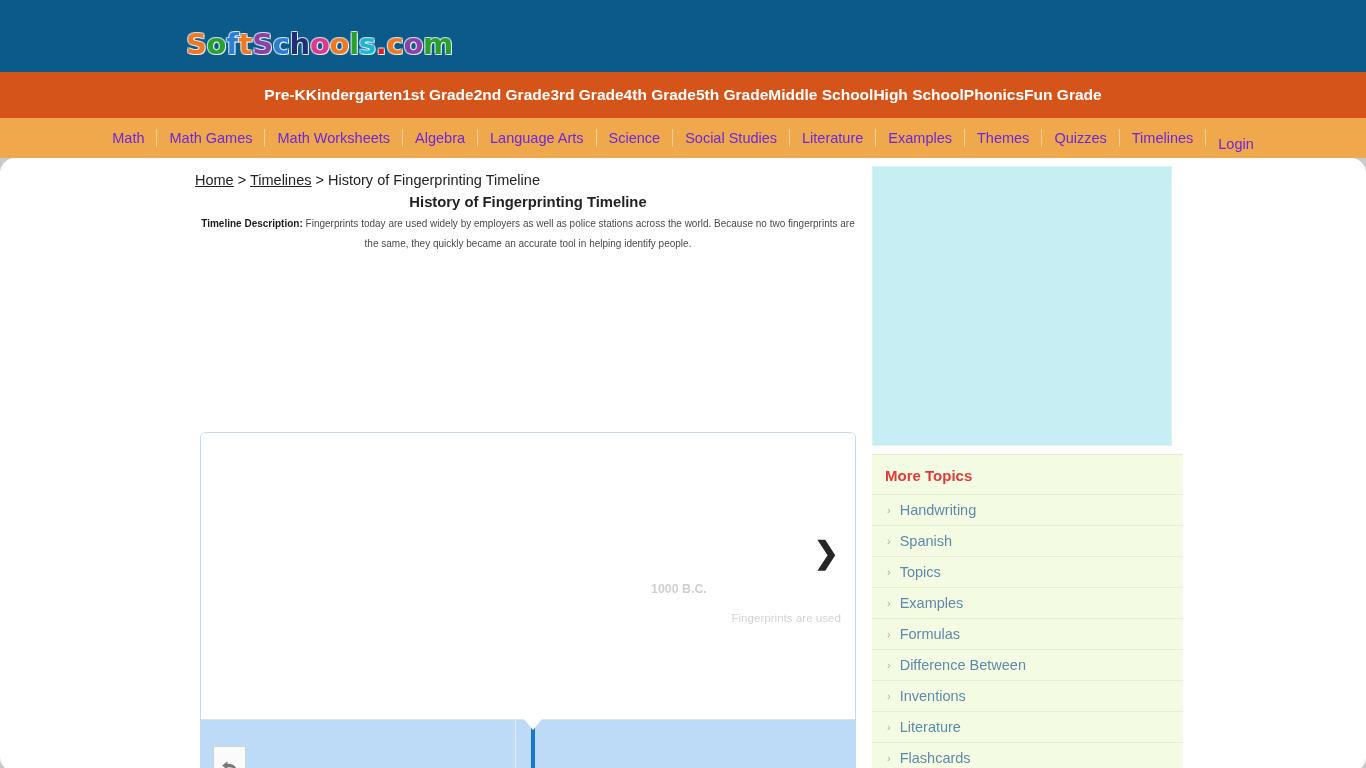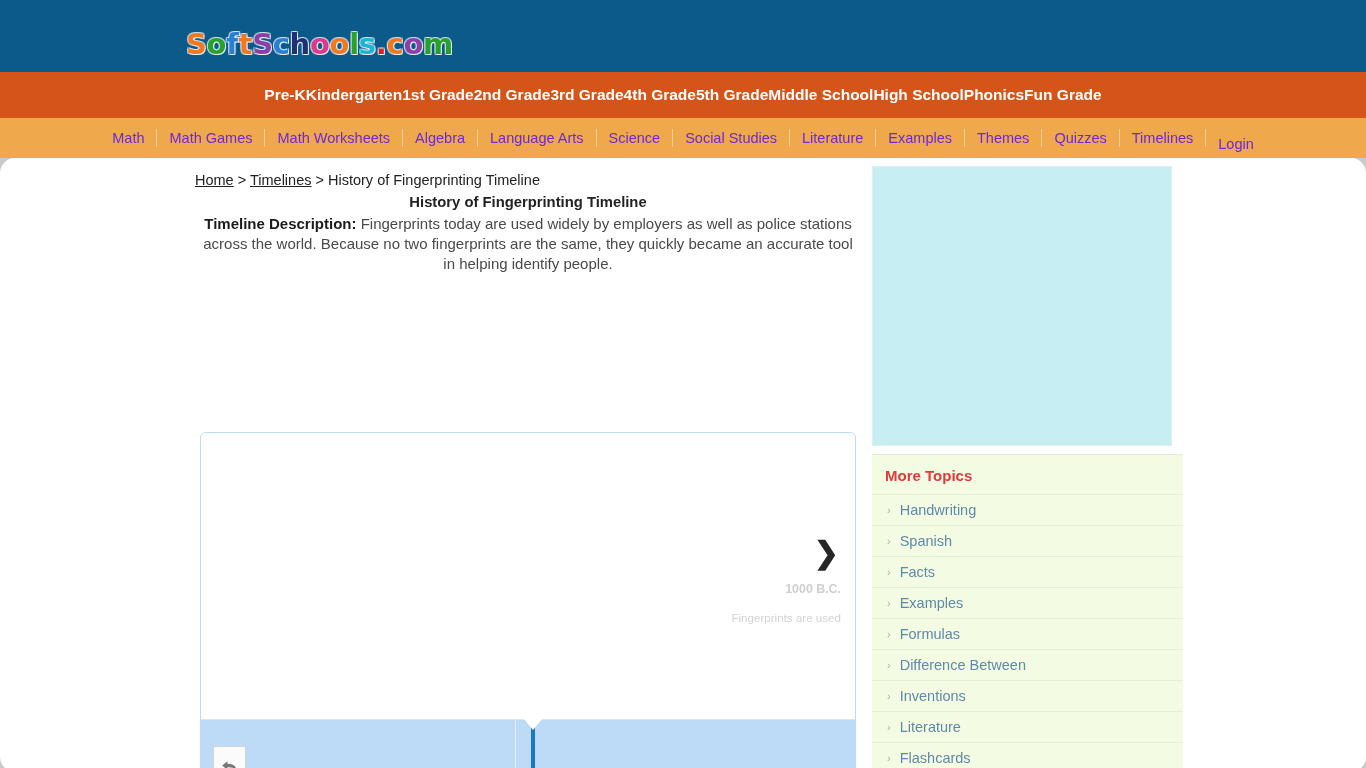--- a/index.html
+++ b/index.html
@@ -96,21 +96,21 @@
 
   .page-title {
     text-align: center;
     font-size: 14.8px;
     font-weight: bold;
     color: #222;
     margin-top: 6px;
   }
   .desc {
     text-align: center;
-    font-size: 15px;
+    font-size: 10px;
     color: #4a4a4a;
     line-height: 20px;
     margin: 4px 12px 0 12px;
   }
   .desc b { color: #1c1c1c; }
 
   
   .tl-widget {
     position: absolute;
     left: 16px; top: 274px;
@@ -133,21 +133,20 @@
     font-size: 30px;
     line-height: 1;
     color: #262626;
     font-weight: bold;
     cursor: pointer;
   }
   .tl-next-date {
     position: absolute;
     right: 14px; top: 149px;
     width: 190px;
-    text-align: right;
     font-size: 12.4px;
     font-weight: bold;
     color: #cfcfcf;
   }
   .tl-next-label {
     position: absolute;
     right: 14px; top: 178px;
     width: 190px;
     text-align: right;
     font-size: 11.6px;
@@ -319,21 +318,21 @@
           <div class="topic-row">
             <span class="chev">›</span>
             <span>Handwriting</span>
           </div>
           <div class="topic-row">
             <span class="chev">›</span>
             <span>Spanish</span>
           </div>
           <div class="topic-row">
             <span class="chev">›</span>
-            <span>Facts</span>
+            <span>Topics</span>
           </div>
           <div class="topic-row">
             <span class="chev">›</span>
             <span>Examples</span>
           </div>
           <div class="topic-row">
             <span class="chev">›</span>
             <span>Formulas</span>
           </div>
           <div class="topic-row">

